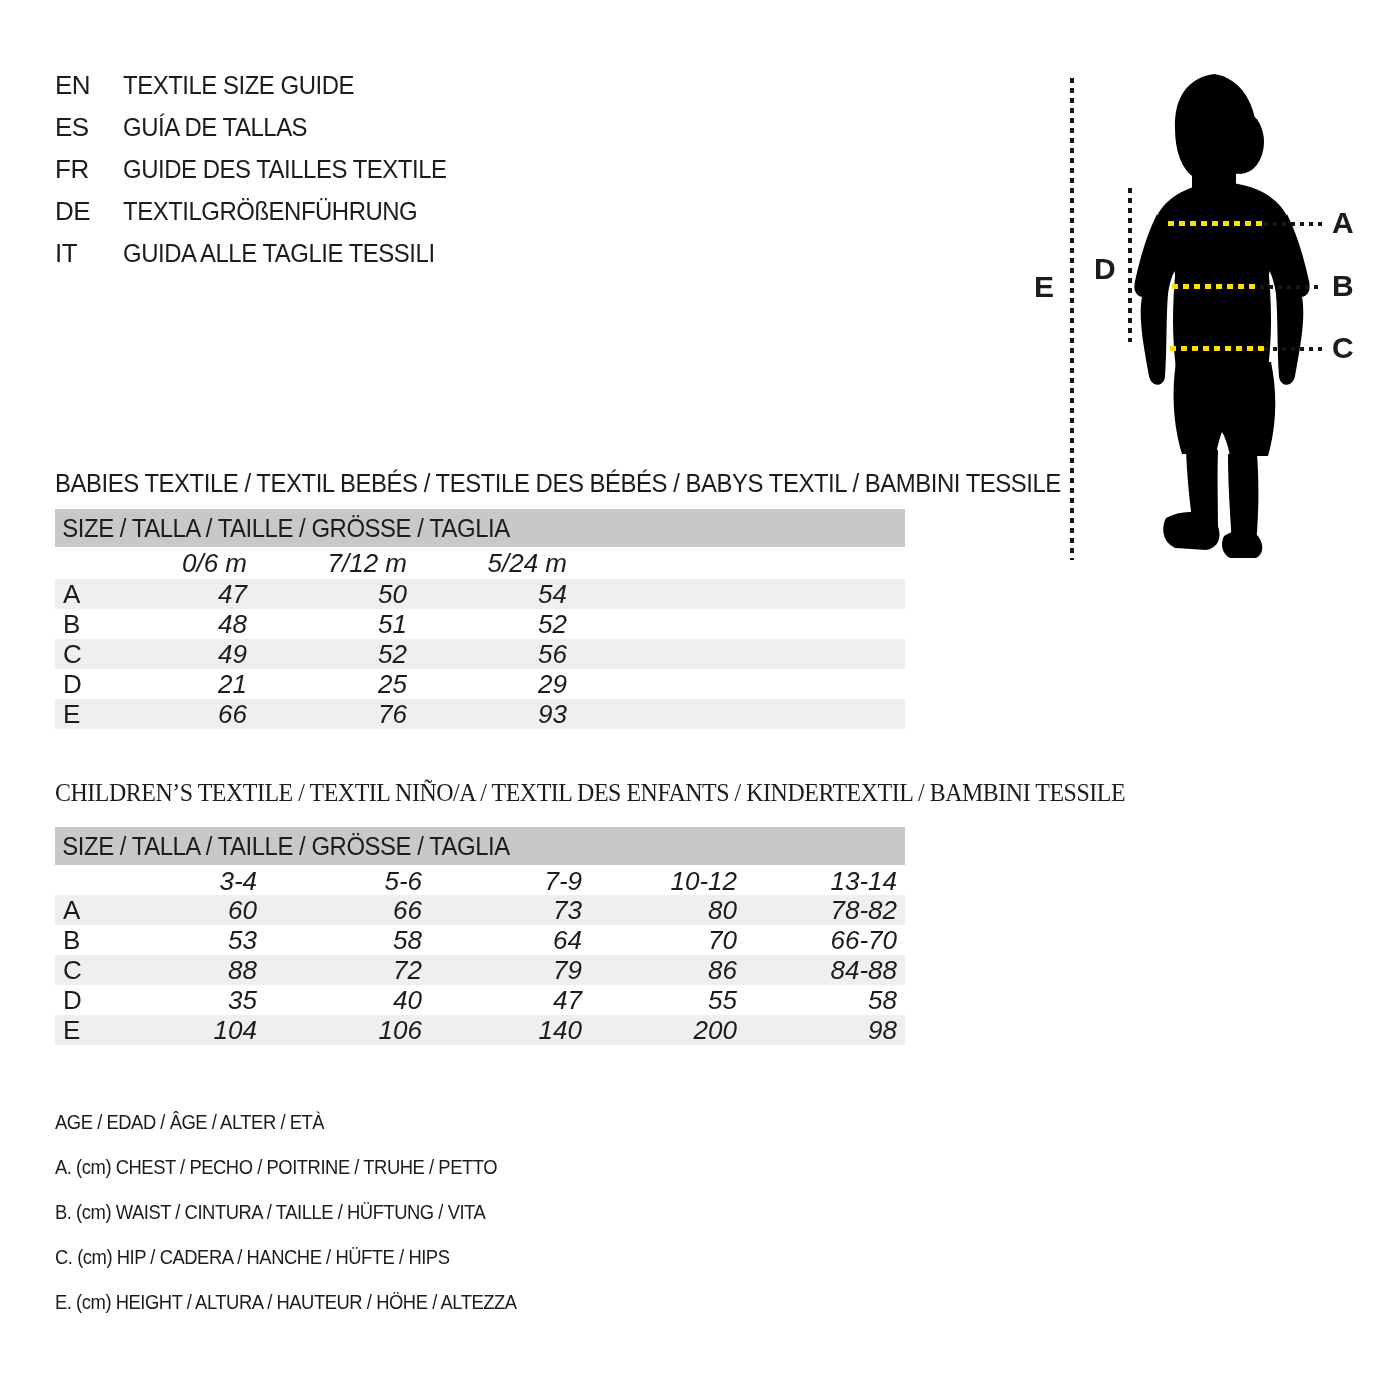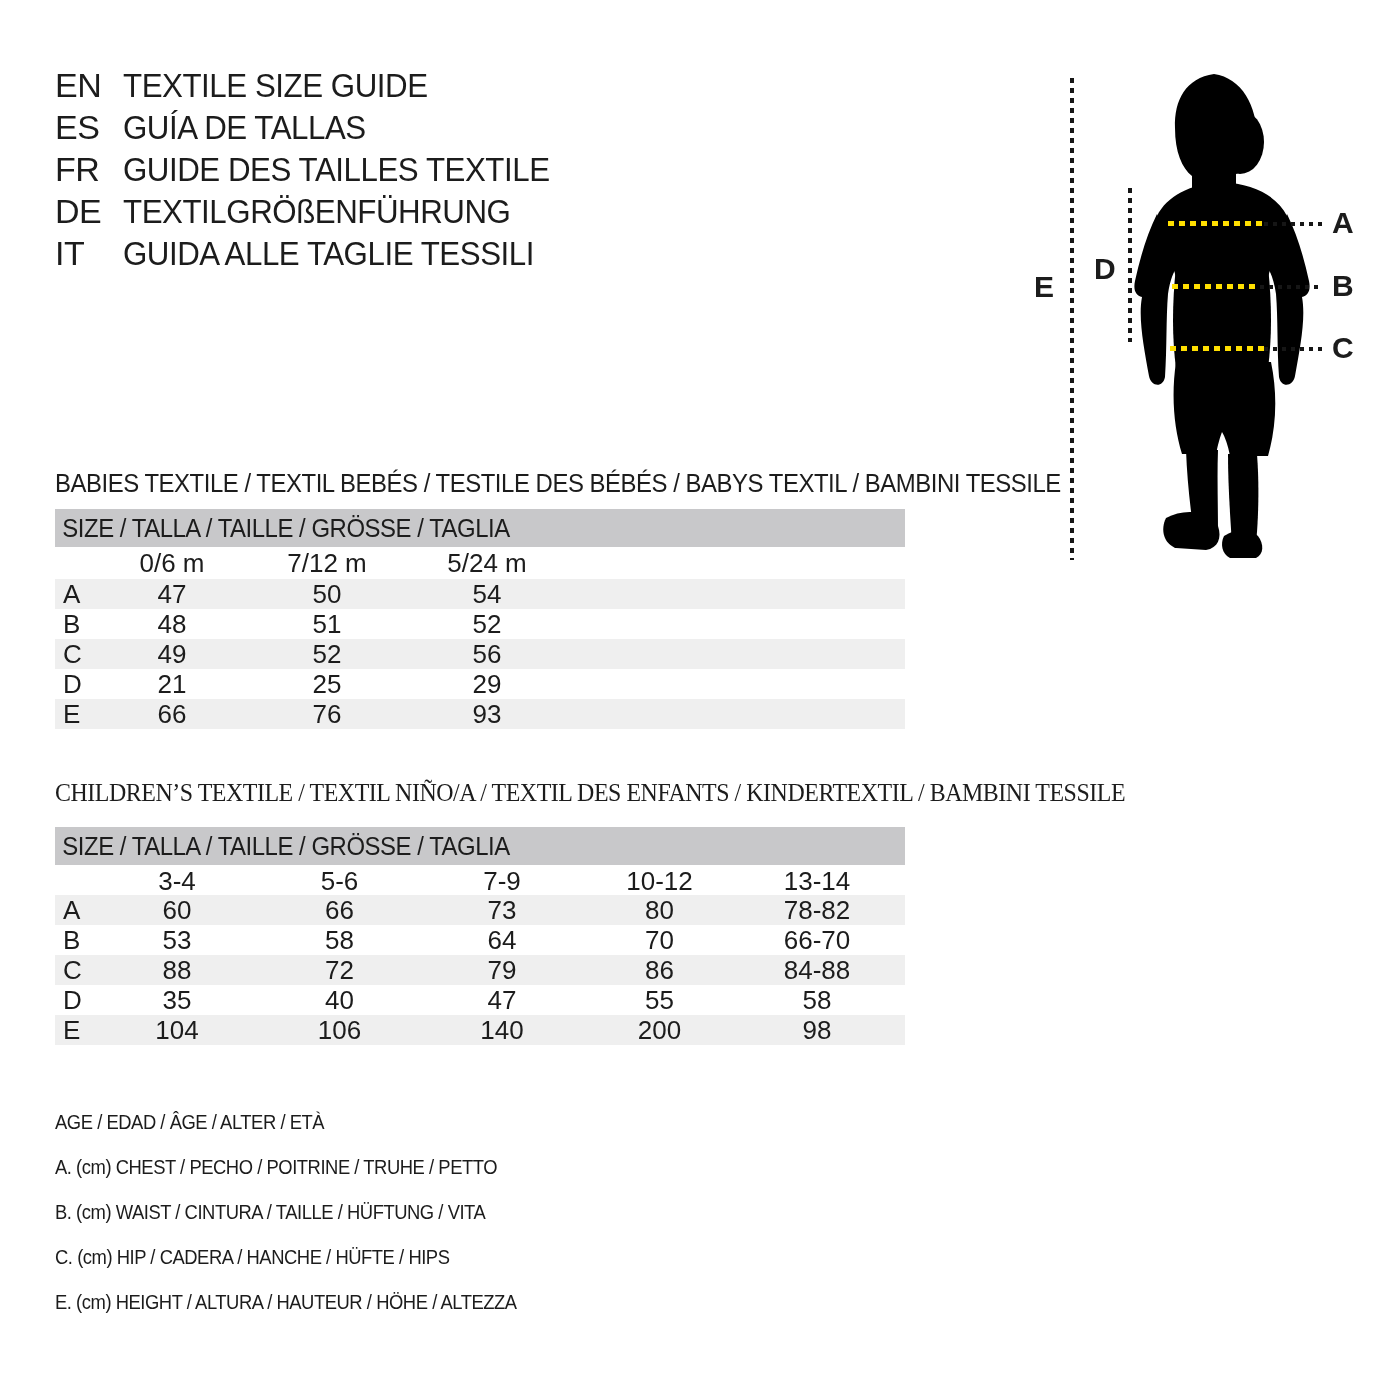--- a/index.html
+++ b/index.html
@@ -3,38 +3,38 @@
 <meta charset="utf-8">
 <style>
   html,body{margin:0;padding:0;background:#ffffff;}
   body{width:1400px;height:1400px;position:relative;overflow:hidden;
        font-family:"Liberation Sans", sans-serif;color:#1c1c1c;}
   .abs{position:absolute;}
   .cond{letter-spacing:-0.5px;transform:scaleX(0.92);transform-origin:0 50%;white-space:nowrap;}
 
   
   .lang-list{left:55px;top:64px;}
-  .lang-row{display:flex;height:42px;align-items:center;font-size:34px;font-weight:500;}
+  .lang-row{display:flex;height:42px;align-items:center;font-size:26px;font-weight:500;}
   .lang-code{width:68px;flex:0 0 68px;letter-spacing:-0.5px;}
   .lang-label{white-space:nowrap;}
 
   
   .section-title{font-size:26px;font-weight:500;height:30px;line-height:30px;}
 
   
   .size-bar{width:850px;height:38px;background:#c8c8ca;font-size:26px;font-weight:500;
             display:flex;align-items:center;}
   .size-bar span{padding-left:8px;}
   .tbl-grid{display:grid;width:850px;font-size:26px;font-weight:500;align-items:center;}
   .grid-babies{grid-template-columns:42px 150px 160px 160px auto;}
   .grid-children{grid-template-columns:42px 160px 165px 160px 155px 160px auto;}
   .tbl-colhead{height:32px;}
   .tbl-row{height:30px;}
   .row-shaded{background:#efefef;}
-  .cell-c{text-align:center;}
+  .cell-c{text-align:right;font-style:italic;}
   .cell-l{padding-left:8px;text-align:left;}
 
   
   .legend-line{height:45px;line-height:45px;font-size:20px;font-weight:500;}
 
   
   .dots-v{width:4px;background-image:repeating-linear-gradient(to bottom,#161616 0 5px,transparent 5px 10px);}
   .dots-h{height:4px;background-image:repeating-linear-gradient(to right,#161616 0 4px,transparent 4px 9px);}
   .dash-yellow{height:5px;background-image:repeating-linear-gradient(to right,#ffdf00 0 6px,transparent 6px 11px);}
   .measure-label{font-size:30px;font-weight:700;color:#1c1c1c;}

